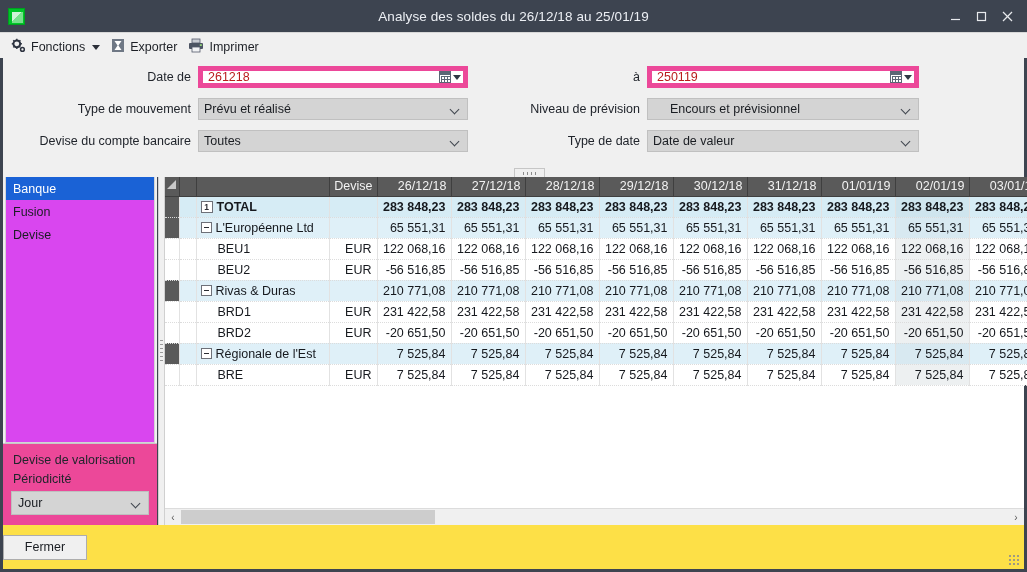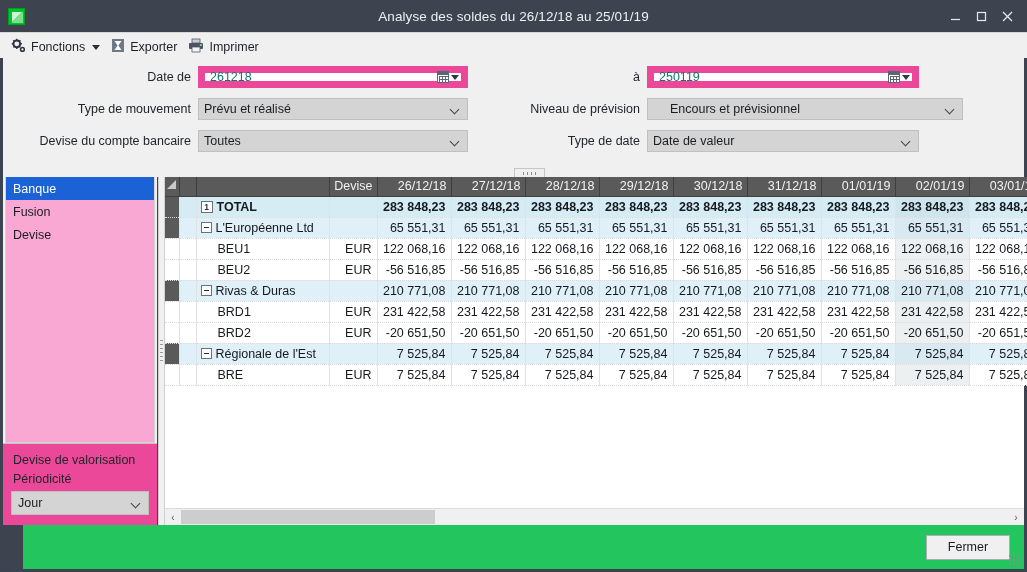--- a/index.html
+++ b/index.html
@@ -120,26 +120,26 @@
   .flabel {
     font-size: 12.5px;
     color: #21252c;
     text-align: right;
     padding-right: 7px;
     white-space: nowrap;
   }
   .ftext {
     height: 22px;
     background: #ffffff;
-    border: 7px solid #ec4899;
+    border: 5px solid #ec4899;
     display: flex;
     align-items: center;
     padding: 0 0 0 5px;
     font-size: 12.5px;
-    color: #0f766e;
+    color: #b91c1c;
   }
   .ftext .val { flex: 1; }
   .cal-btn {
     width: 25px; height: 20px;
     display: flex; align-items: center; justify-content: center;
     gap: 2px;
     margin-right: 1px;
   }
   .cal-ico {
     width: 12px; height: 12px;
@@ -225,21 +225,21 @@
   .sidebar {
     width: 155px;
     flex: 0 0 155px;
     background: #f0f0f0;
     display: flex;
     flex-direction: column;
     border-right: 1px solid #3d4450;
   }
   .sblist {
     flex: 1 1 auto;
-    background: #f9a8d4;
+    background: #d946ef;
     border: 1px solid #d4d4d4;
     border-top: 0;
     margin: 0 2px 0 2px;
     overflow: hidden;
     min-height: 0;
   }
   .sbitem {
     height: 23px;
     display: flex; align-items: center;
     padding-left: 7px;
@@ -416,30 +416,29 @@
   .hs-thumb {
     position: absolute;
     left: 0; top: 1px; bottom: 1px;
     width: 254px;
     background: #cdcdcd;
   }
 
   
   .footer {
     flex: 0 0 47px;
-    background: #22c55e;
+    background: #fde047;
     border-left: 3px solid #3d4450;
     border-right: 3px solid #3d4450;
     border-bottom: 3px solid #3d4450;
     display: flex;
     align-items: center;
-    justify-content: flex-end;
+    justify-content: flex-start;
     padding-right: 14px;
     position: relative;
-    margin-left: 20px;
   }
   .fermer {
     width: 84px; height: 25px;
   }
   .resizer {
     position: absolute;
     right: 4px; bottom: 3px;
     width: 11px; height: 11px;
     background:
       radial-gradient(circle 1px at 1px 1px, #8e8e8e 99%, transparent 100%) 0 0/4px 4px;
@@ -557,21 +556,21 @@
         <span class="val">250119</span>
         <span class="cal-btn">
           <span class="cal-ico"></span>
           <span class="caret-sm"></span>
         </span>
       </div>
     </div>
 
     <div class="frow" style="left:504px; top:40px; width:512px;">
       <div class="flabel" style="width:140px;">Niveau de prévision</div>
-      <div class="fcombo" style="width:316px;padding-left:22px;">
+      <div class="fcombo" style="width:272px;padding-left:22px;">
         <span class="val">Encours et prévisionnel</span>
         <span class="chev"></span>
       </div>
     </div>
 
     <div class="frow" style="left:504px; top:72px; width:512px;">
       <div class="flabel" style="width:140px;">Type de date</div>
       <div class="fcombo" style="width:272px;">
         <span class="val">Date de valeur</span>
         <span class="chev"></span>

